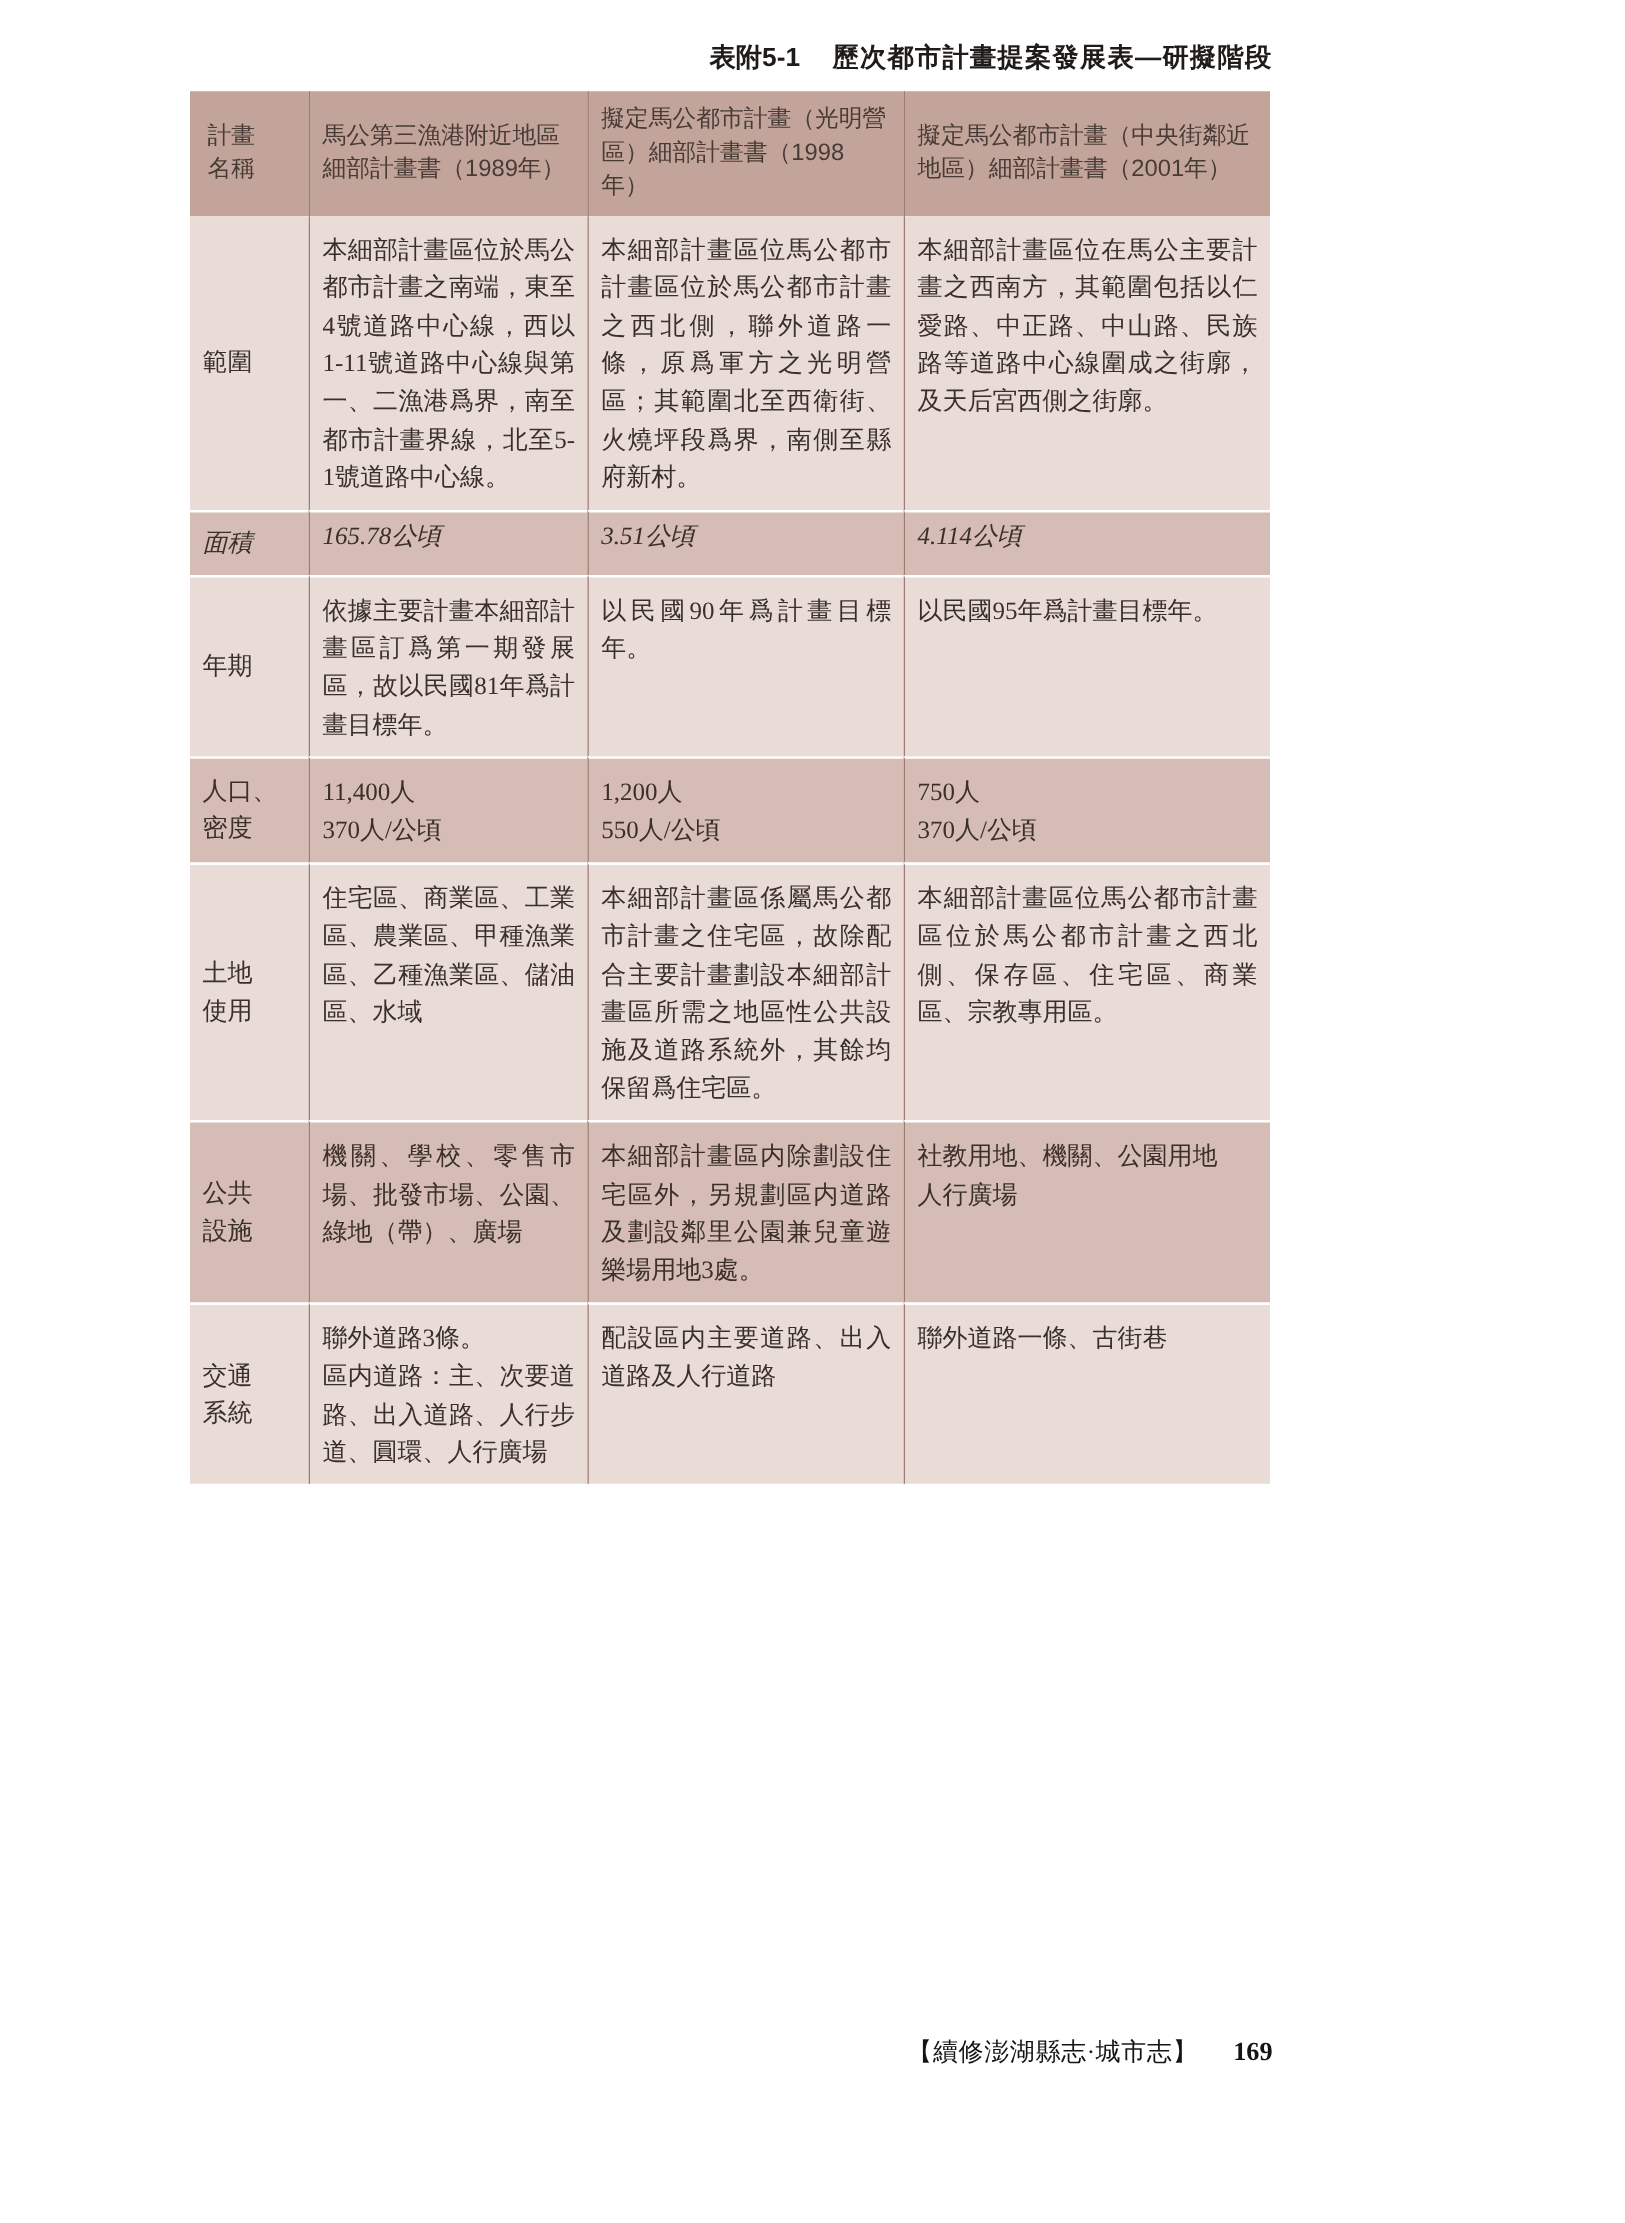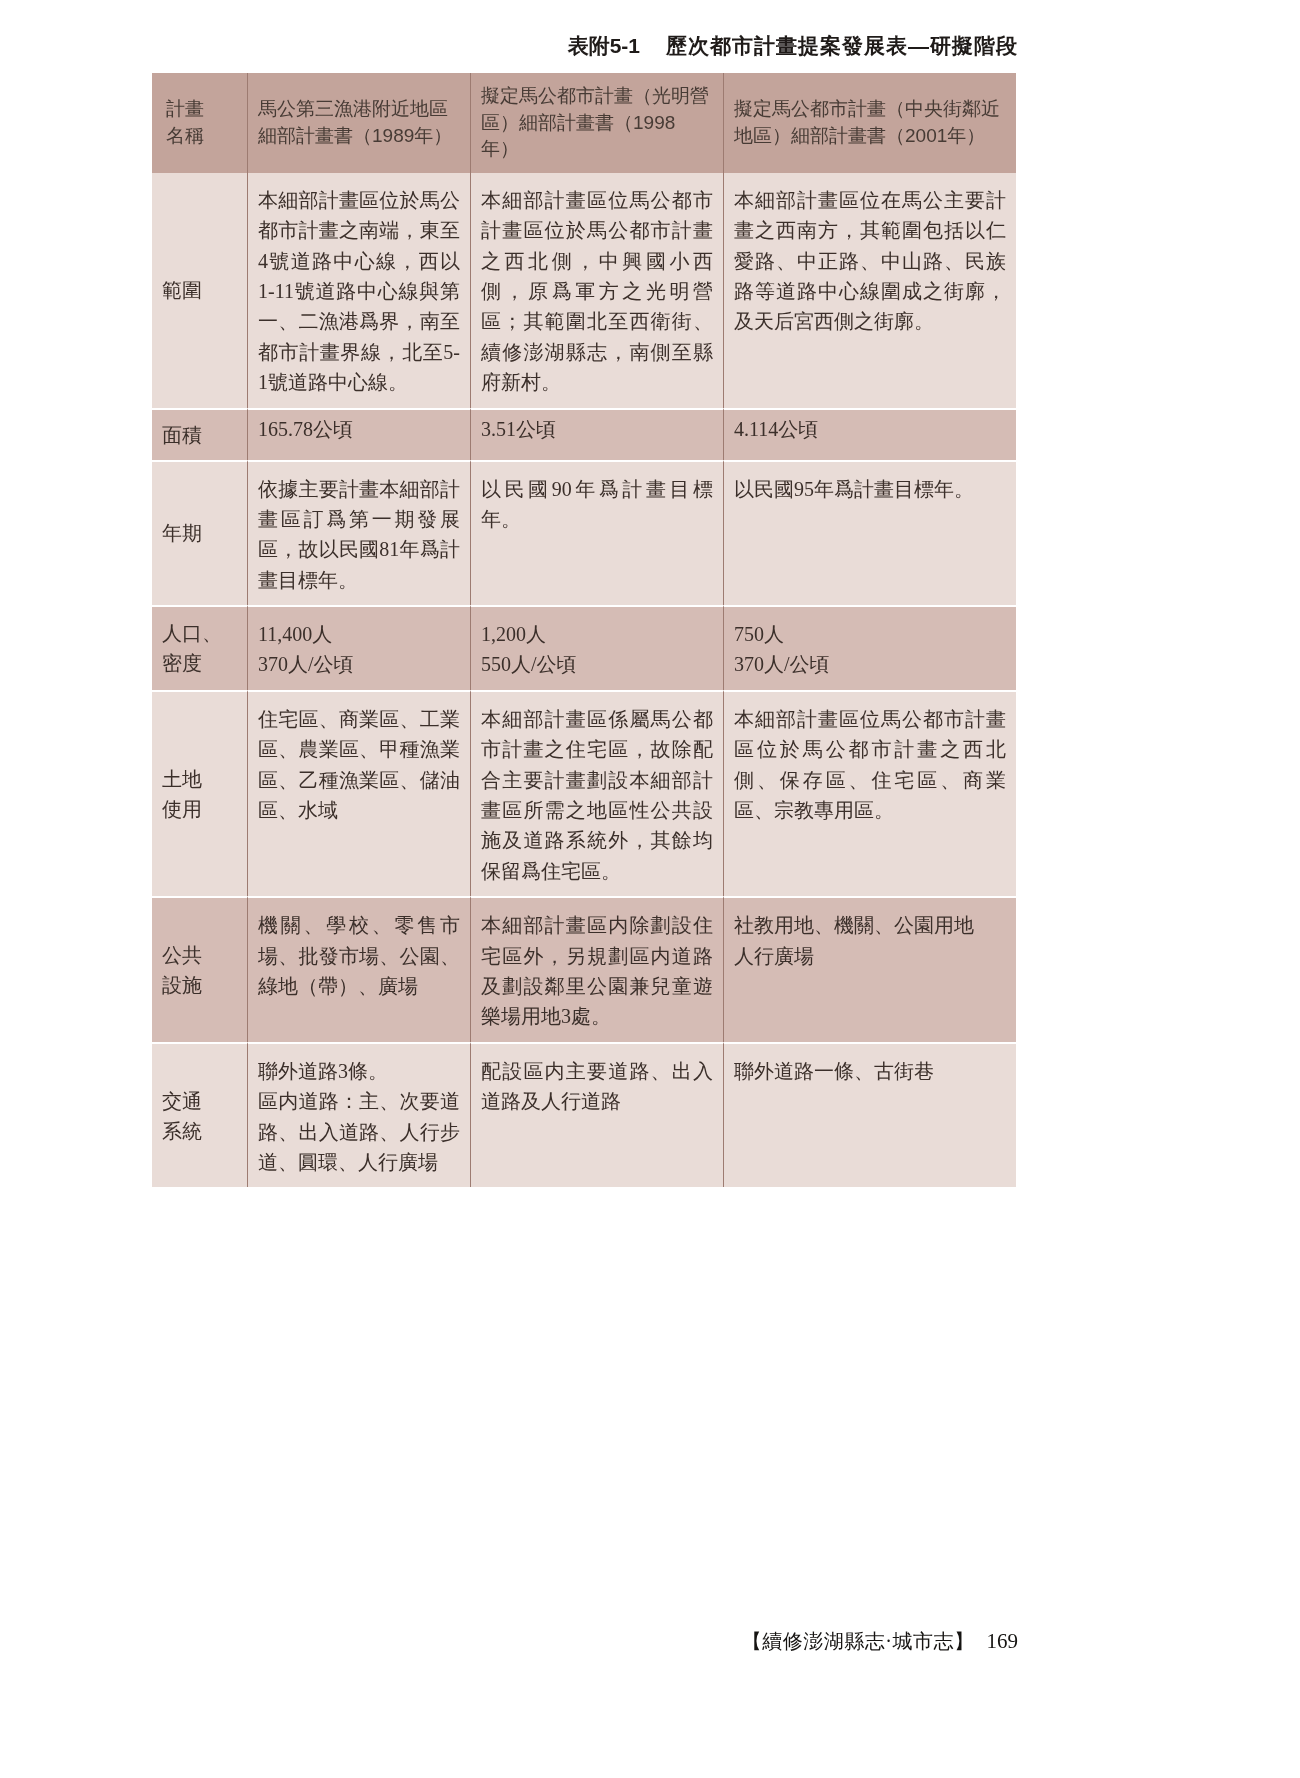--- a/index.html
+++ b/index.html
@@ -95,21 +95,21 @@
     color:var(--body-text);
     text-align:justify;
     vertical-align:top;
     white-space:pre-line;
     padding-top:12px;
   }
   .plan-table td.center-v{vertical-align:middle;padding-top:0;text-align:left;}
   
   tr.r-header{height:94px;}
   tr.r-fanwei{height:198px;}
-  tr.r-mianji{height:50px;}
+  tr.r-mianji{height:50px;font-style:italic;}
   tr.r-nianqi{height:116px;}
   tr.r-renkou{height:80px;}
   tr.r-tudi{height:168px;}
   tr.r-gonggong{height:126px;}
   tr.r-jiaotong{height:122px;}
   
   .page-footer{
     position:absolute;
     top:1628px;
     left:152px;
@@ -118,21 +118,22 @@
     color:#161412;
   }
   .page-footer .book{
     font-family:"Liberation Serif","DejaVu Serif",serif;
     font-size:20px;
     letter-spacing:0.5px;
   }
   .page-footer .pageno{
     font-family:"Liberation Serif","DejaVu Serif",serif;
     font-size:21px;
-    margin-left:12px;
+    margin-left:28px;
+    font-weight:bold;
   }
 </style>
 </head>
 <body>
 
 <div class="content">
 
 
   <div class="table-caption">
     <span class="cap-label">表附5-1</span>
@@ -152,21 +153,21 @@
 名稱</th>
         <th>馬公第三漁港附近地區細部計畫書（1989年）</th>
         <th>擬定馬公都市計畫（光明營區）細部計畫書（1998年）</th>
         <th>擬定馬公都市計畫（中央街鄰近地區）細部計畫書（2001年）</th>
       </tr>
     </thead>
     <tbody>
       <tr class="tint-light r-fanwei">
         <th class="row-label">範圍</th>
         <td>本細部計畫區位於馬公都市計畫之南端，東至4號道路中心線，西以1-11號道路中心線與第一、二漁港爲界，南至都市計畫界線，北至5-1號道路中心線。</td>
-        <td>本細部計畫區位馬公都市計畫區位於馬公都市計畫之西北側，中興國小西側，原爲軍方之光明營區；其範圍北至西衛街、續修澎湖縣志，南側至縣府新村。</td>
+        <td>本細部計畫區位馬公都市計畫區位於馬公都市計畫之西北側，聯外道路一條，原爲軍方之光明營區；其範圍北至西衛街、火燒坪段爲界，南側至縣府新村。</td>
         <td>本細部計畫區位在馬公主要計畫之西南方，其範圍包括以仁愛路、中正路、中山路、民族路等道路中心線圍成之街廓，及天后宮西側之街廓。</td>
       </tr>
       <tr class="tint-dark r-mianji">
         <th class="row-label">面積</th>
         <td class="center-v">165.78公頃</td>
         <td class="center-v">3.51公頃</td>
         <td class="center-v">4.114公頃</td>
       </tr>
       <tr class="tint-light r-nianqi">
         <th class="row-label">年期</th>

